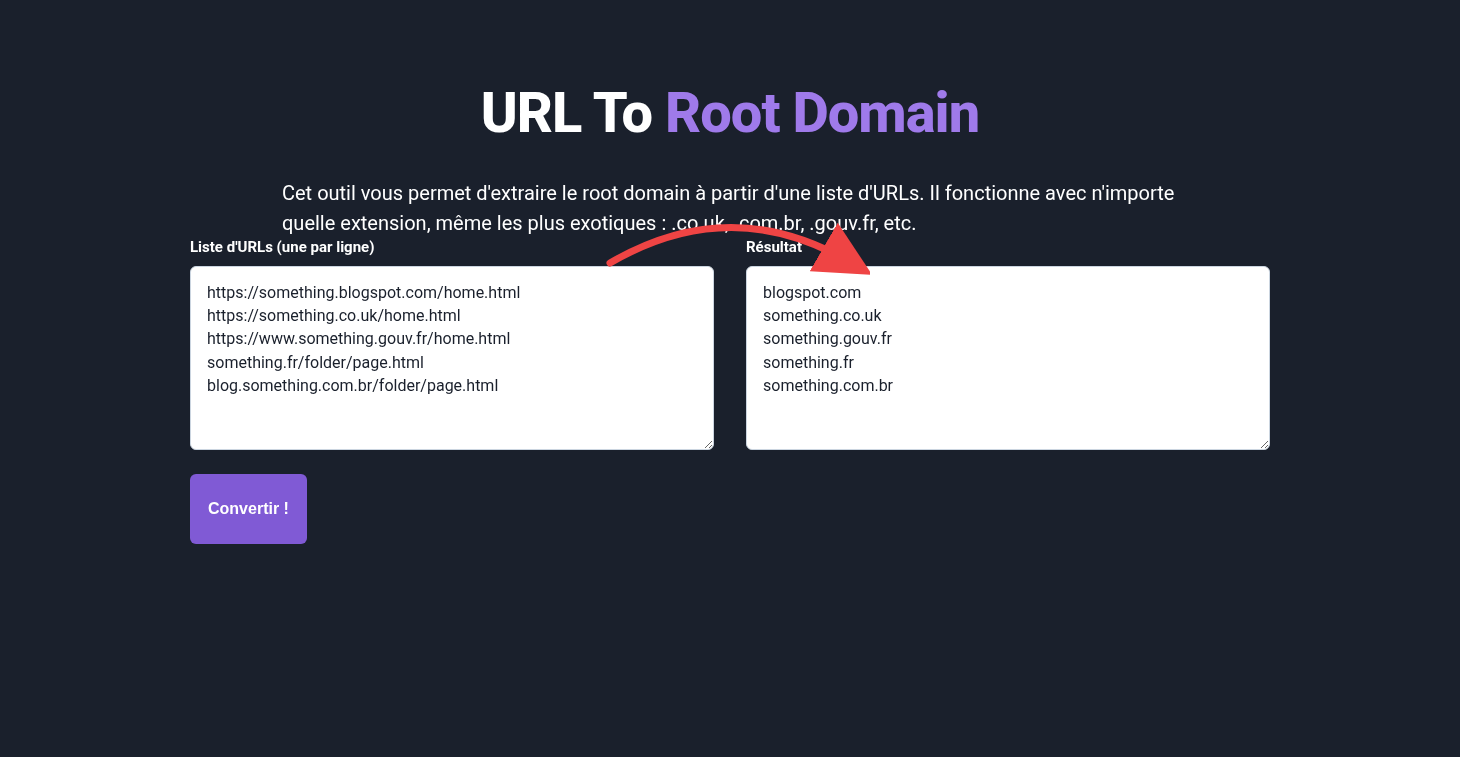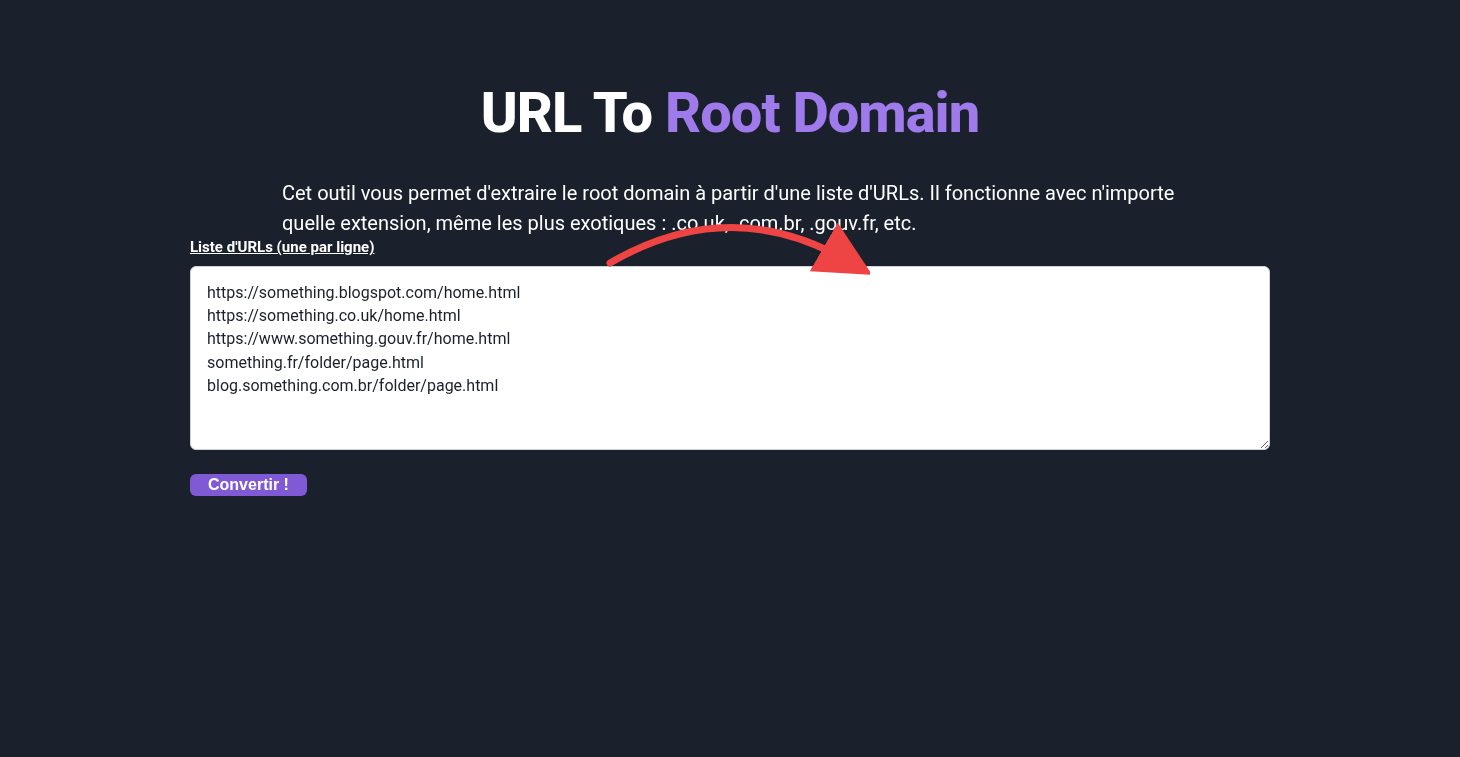--- a/index.html
+++ b/index.html
@@ -47,21 +47,20 @@
     
     .form-area {
       position: relative;
       padding: 0 0px;
     }
     
     .columns {
       display: flex;
       gap: 32px;
       margin-bottom: 20px;
-      text-decoration: underline;
     }
     
     .column {
       flex: 1;
     }
     
     .label {
       font-size: 15px;
       font-weight: 700;
       color: #ffffff;
@@ -115,21 +114,21 @@
       font-size: 16px;
       color: #ffffff;
       cursor: pointer;
     }
     
     .convert-button {
       background-color: #805ad5;
       color: #ffffff;
       font-size: 16px;
       font-weight: 700;
-      padding: 2px 18px;
+      padding: 26px 18px;
       border: none;
       border-radius: 6px;
       cursor: pointer;
     }
   </style>
 </head>
 <body>
 
 <div class="container">
 
@@ -156,20 +155,28 @@
 
       <div class="column">
         <label class="label">Liste d'URLs (une par ligne)</label>
         <textarea style="">https://something.blogspot.com/home.html
 https://something.co.uk/home.html
 https://www.something.gouv.fr/home.html
 something.fr/folder/page.html
 blog.something.com.br/folder/page.html</textarea>
       </div>
 
+      <div class="column">
+        <label class="label">Résultat</label>
+        <textarea style="">blogspot.com
+something.co.uk
+something.gouv.fr
+something.fr
+something.com.br</textarea>
+      </div>
 
     </div>
     
     
     <button class="convert-button">Convertir !</button>
     
   </div>
 
 </div>
 

